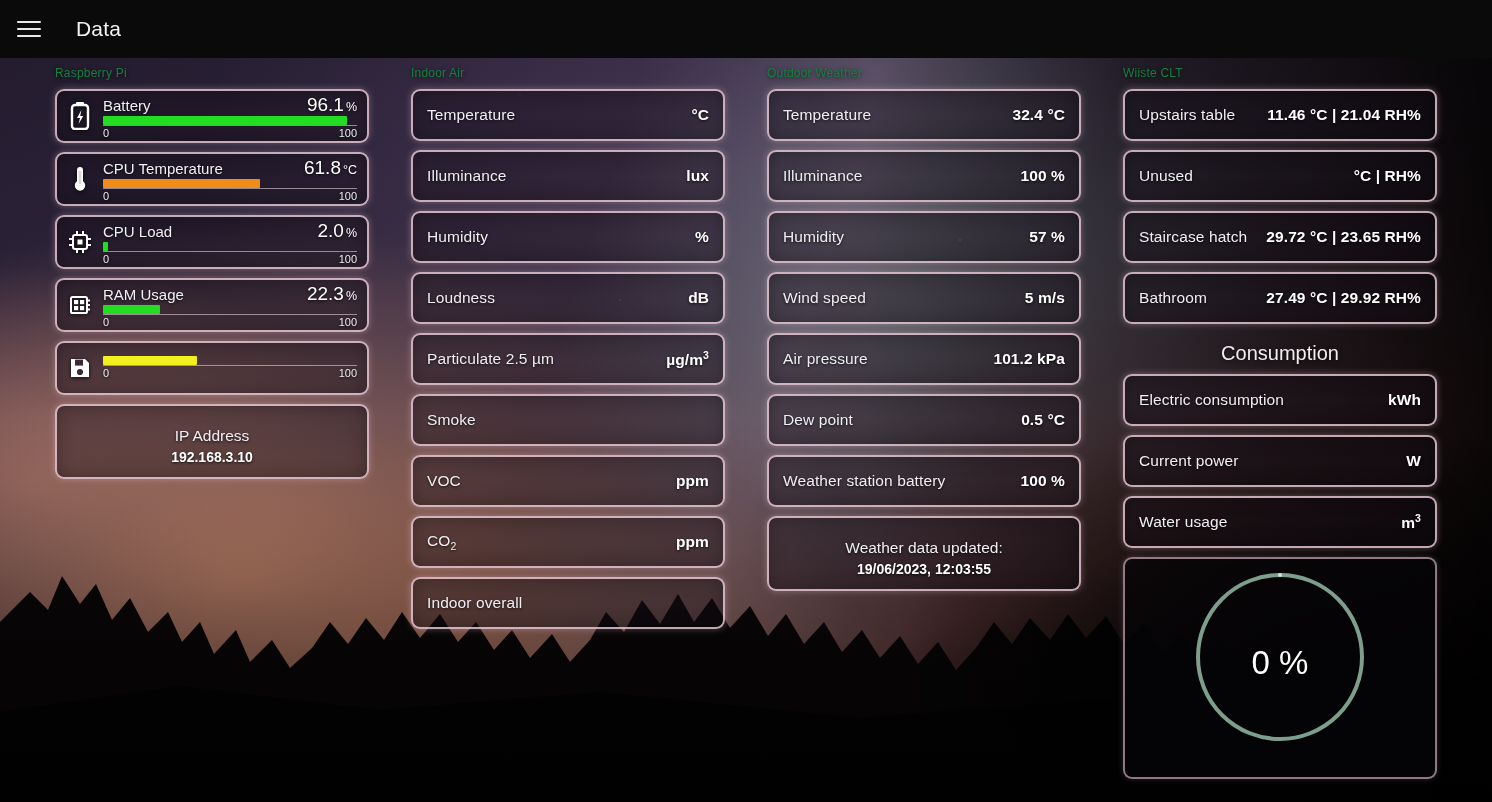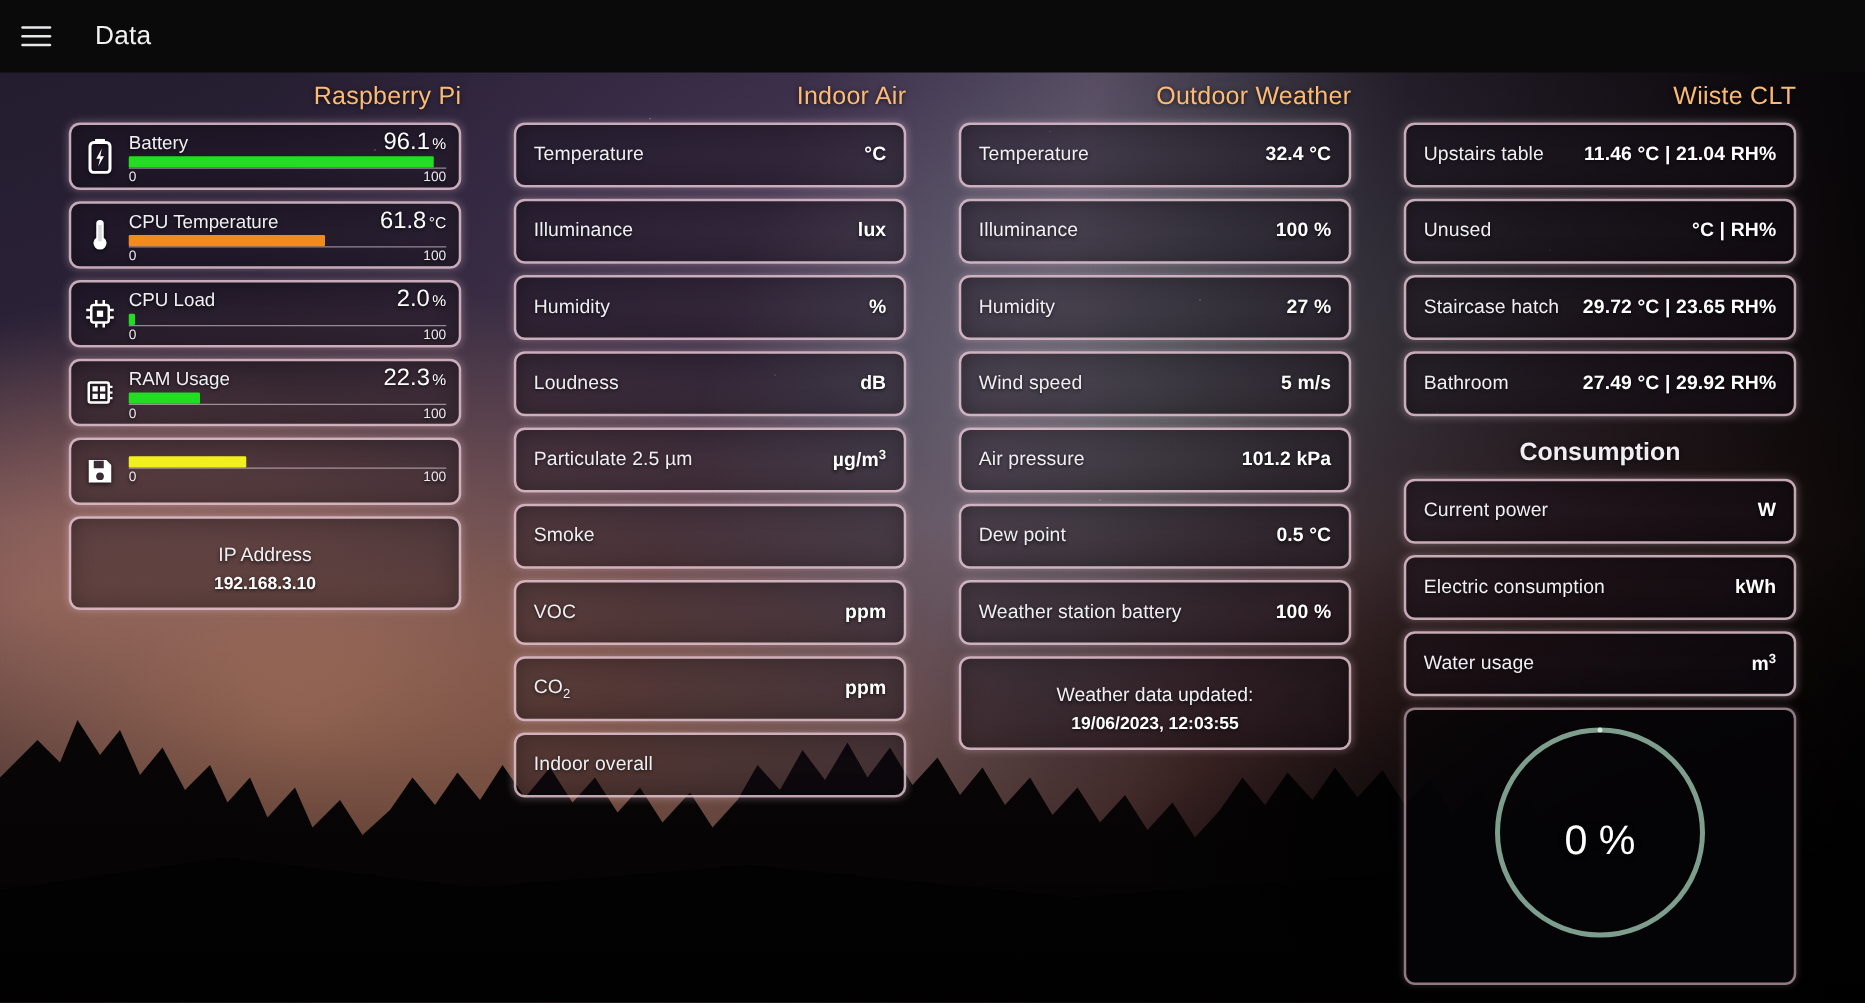--- a/index.html
+++ b/index.html
@@ -119,23 +119,23 @@
     z-index: 5;
     display: grid;
     grid-template-columns: 356px 356px 356px 356px;
     justify-content: center;
     column-gap: 0;
     padding: 0 12px;
   }
   .column { padding: 0 21px; }
 
   .col-title {
-    text-align: right;
-    color: #fdba74;
-    font-size: 20px;
+    text-align: left;
+    color: #15803d;
+    font-size: 12px;
     font-weight: 400;
     letter-spacing: .2px;
     padding: 8px 0 9px;
     text-shadow: 0 1px 4px rgba(0,0,0,.7);
   }
 
   
   .card {
     position: relative;
     border: 2px solid rgba(243,207,221,.80);
@@ -276,21 +276,21 @@
     color: #ffffff;
     font-size: 33px;
     font-weight: 400;
     text-shadow: 0 1px 5px rgba(0,0,0,.85);
   }
 
   .section-title {
     text-align: center;
     color: #f0eef2;
     font-size: 20px;
-    font-weight: 700;
+    font-weight: 400;
     padding: 9px 0 9px;
     text-shadow: 0 1px 4px rgba(0,0,0,.7);
   }
 </style>
 </head>
 <body>
 
 <div id="app">
 
   <div class="bg"></div>
@@ -499,21 +499,21 @@
       <div class="card row">
         <span class="card-label">Temperature</span>
         <span class="card-value">32.4 °C</span>
       </div>
       <div class="card row">
         <span class="card-label">Illuminance</span>
         <span class="card-value">100 %</span>
       </div>
       <div class="card row">
         <span class="card-label">Humidity</span>
-        <span class="card-value">27 %</span>
+        <span class="card-value">57 %</span>
       </div>
       <div class="card row">
         <span class="card-label">Wind speed</span>
         <span class="card-value">5 m/s</span>
       </div>
       <div class="card row">
         <span class="card-label">Air pressure</span>
         <span class="card-value">101.2 kPa</span>
       </div>
       <div class="card row">
@@ -546,26 +546,26 @@
         <span class="card-value">29.72 °C | 23.65 RH%</span>
       </div>
       <div class="card row">
         <span class="card-label">Bathroom</span>
         <span class="card-value">27.49 °C | 29.92 RH%</span>
       </div>
 
       <div class="section-title">Consumption</div>
 
       <div class="card row">
+        <span class="card-label">Electric consumption</span>
+        <span class="card-value">kWh</span>
+      </div>
+      <div class="card row">
         <span class="card-label">Current power</span>
         <span class="card-value">W</span>
-      </div>
-      <div class="card row">
-        <span class="card-label">Electric consumption</span>
-        <span class="card-value">kWh</span>
       </div>
       <div class="card row">
         <span class="card-label">Water usage</span>
         <span class="card-value"><span>m</span><sup>3</sup></span>
       </div>
 
       <div class="card ring-card">
         <div class="ring-wrap">
           <svg width="192" height="184" viewBox="0 0 192 184" aria-hidden="true">
             <circle cx="96" cy="90" r="82" fill="none" stroke="#7d9e8c" stroke-width="4"></circle>

